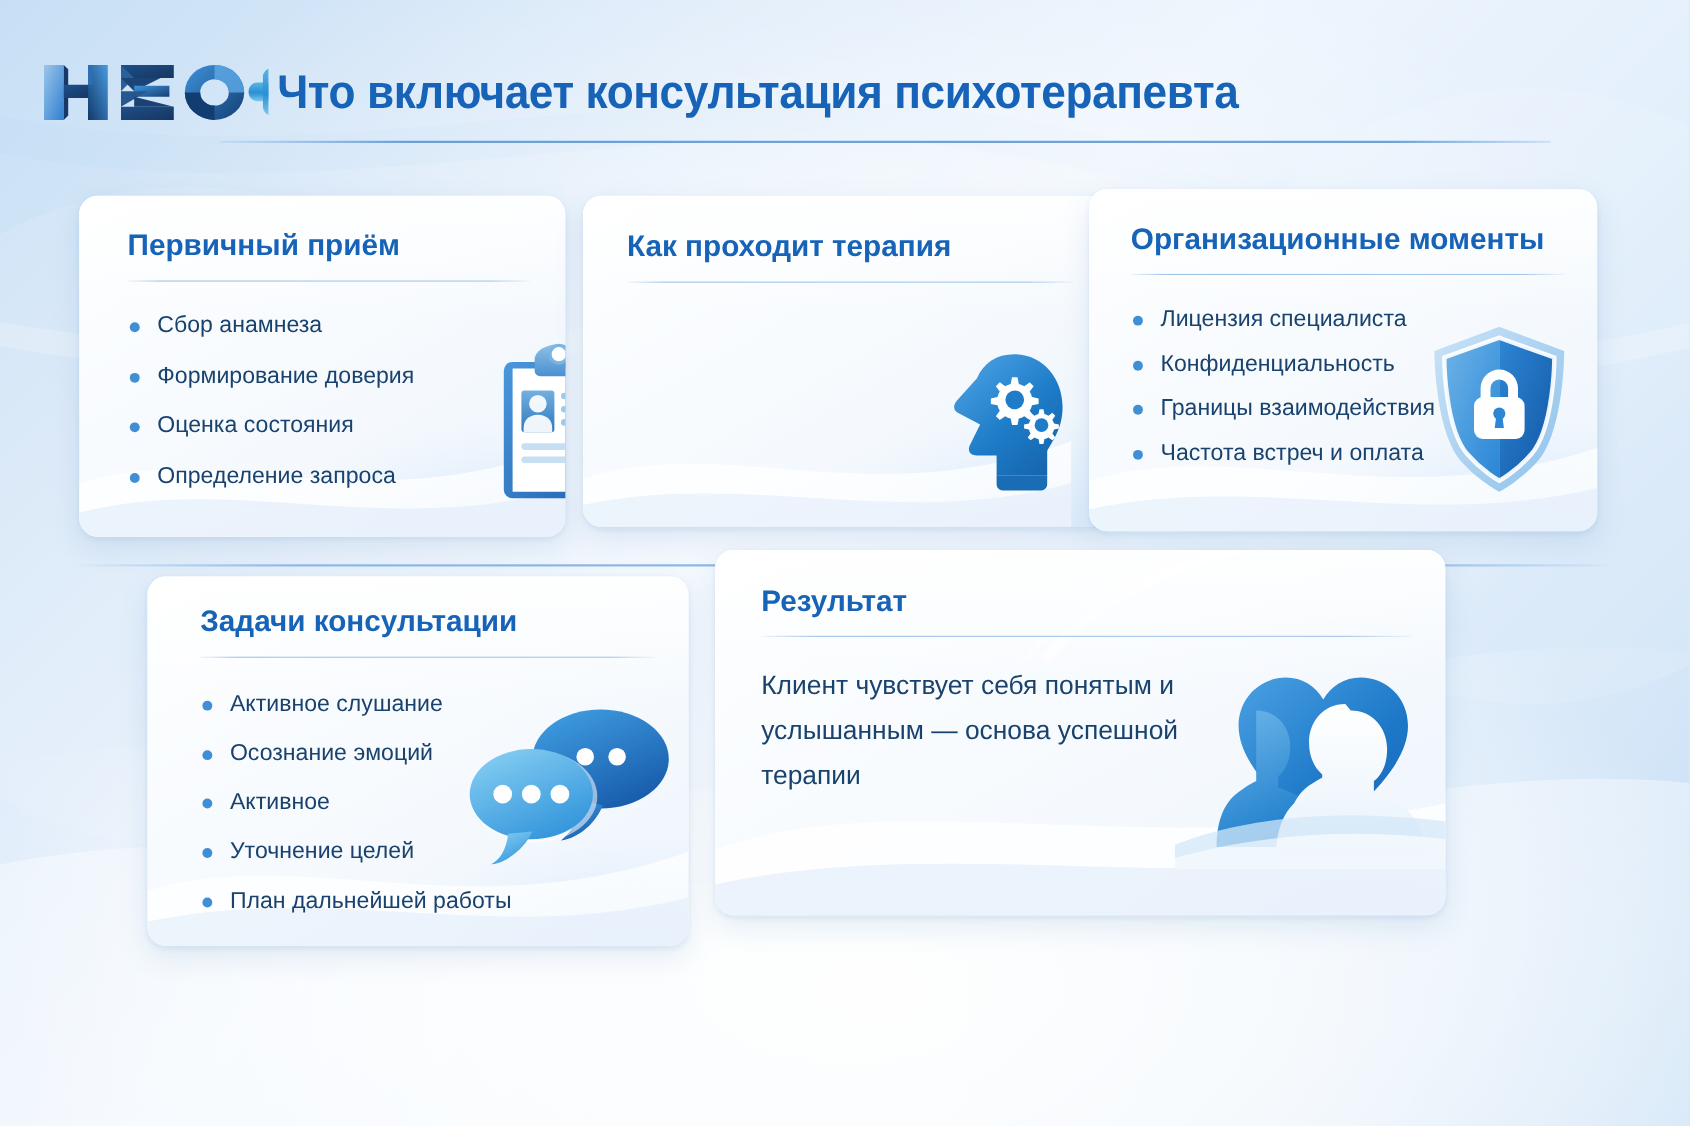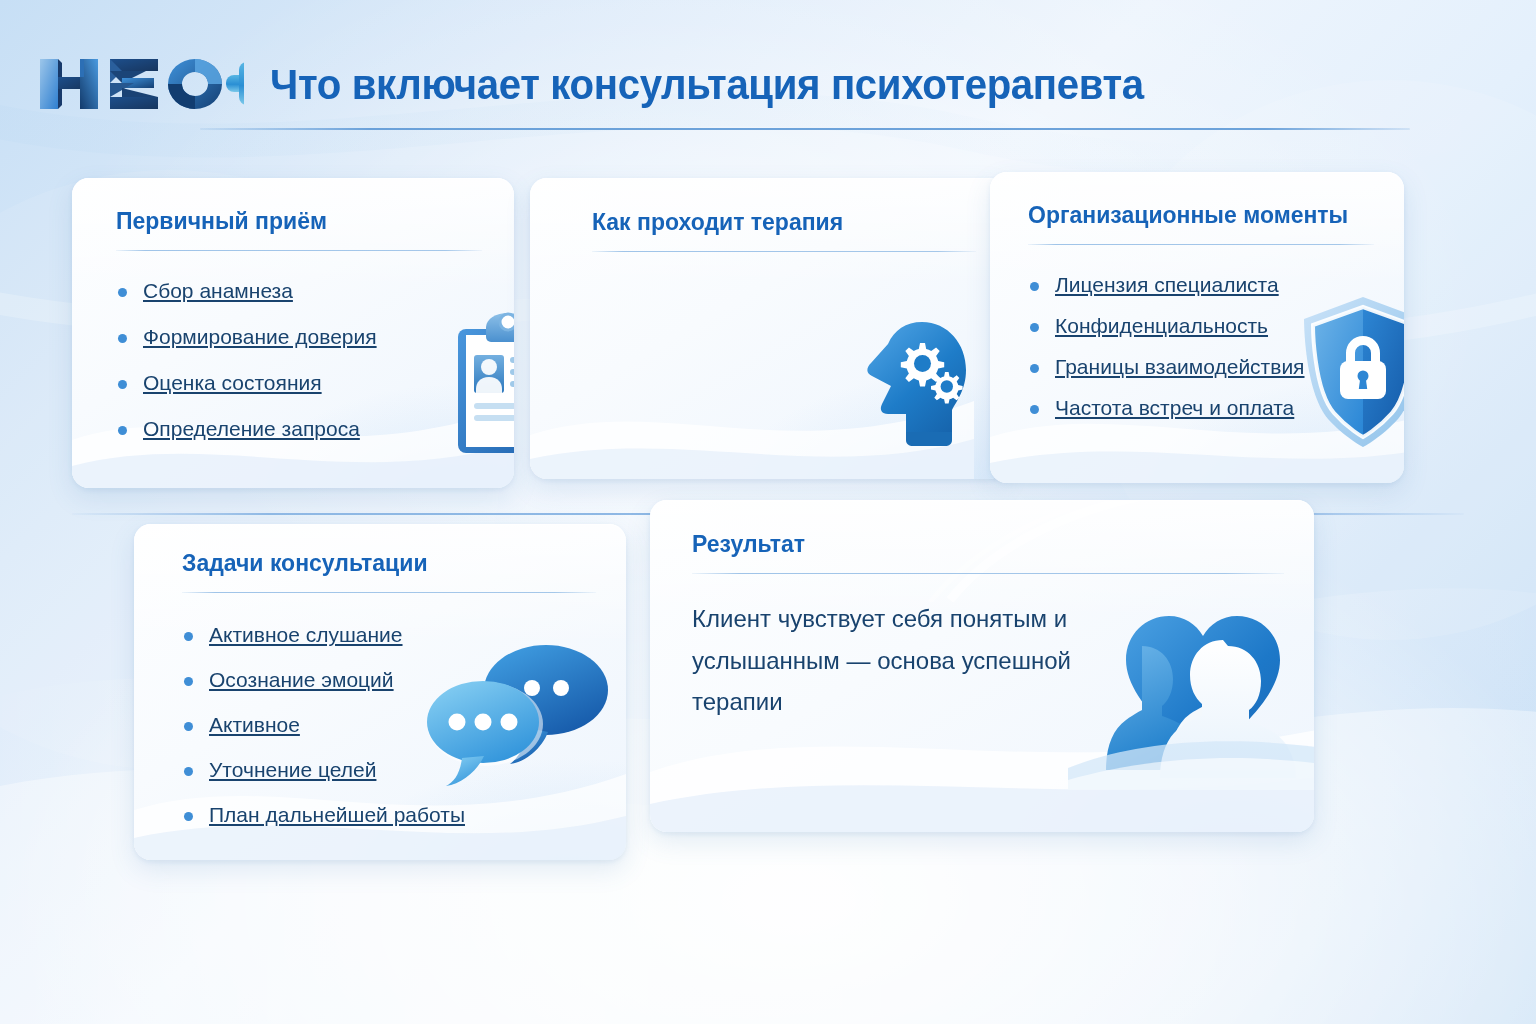--- a/index.html
+++ b/index.html
@@ -30,21 +30,21 @@
   .bg-root svg { position: absolute; inset: 0; width: 100%; height: 100%; }
 
   
   .header {
     position: absolute;
     left: 0; right: 0; top: 34px;
     height: 100px;
     padding: 0 72px 0 36px;
     display: flex;
     align-items: center;
-    gap: 26px;
+    gap: 8px;
   }
   .logo { flex: 0 0 auto; display: block; }
   .page-title {
     font-family: "Liberation Sans Narrow", "Liberation Sans", sans-serif;
     font-size: 43px;
     font-weight: 700;
     letter-spacing: -0.4px;
     color: #1663b8;
     white-space: nowrap;
     transform: scaleX(0.935);
@@ -73,54 +73,53 @@
   .card-sheen {
     position: absolute; inset: 0;
     background:
       radial-gradient(ellipse 330px 190px at 88% 108%, rgba(181,214,245,0.42) 0%, rgba(181,214,245,0) 68%),
       linear-gradient(to bottom, rgba(255,255,255,0.85) 0%, rgba(255,255,255,0) 36%);
     pointer-events: none;
   }
   .card-inner { position: relative; z-index: 2; height: 100%; }
 
   .card-title {
-    font-size: 23px;
+    font-size: 27px;
     font-weight: 700;
     color: #1663b8;
     line-height: 1.1;
     white-space: nowrap;
   }
   .card-rule {
     height: 1px;
     background: linear-gradient(to right, rgba(140,184,227,0.12), rgba(150,190,230,0.9) 8%, rgba(150,190,230,0.85) 90%, rgba(150,190,230,0.1));
     margin-top: 16px;
   }
 
   ul.bullets { list-style: none; }
   ul.bullets li {
     position: relative;
     padding-left: 27px;
     color: #19436e;
     font-size: 21px;
     line-height: 1.28;
-    text-decoration: underline;
   }
   ul.bullets li::before {
     content: "";
     position: absolute;
     left: 2px; top: 10px;
     width: 9px; height: 9px;
     border-radius: 50%;
     background: #3f8ed6;
   }
 
   
   #card-primary   { left: 72px;  top: 178px;  width: 442px; height: 310px; }
-  #card-therapy   { left: 530px; top: 178px;  width: 476px; height: 301px; padding-left: 22px; }
-  #card-org       { left: 990px; top: 172px;  width: 414px; height: 311px; }
+  #card-therapy   { left: 530px; top: 178px;  width: 476px; height: 301px; }
+  #card-org       { left: 990px; top: 172px;  width: 462px; height: 311px; }
   #card-tasks     { left: 134px; top: 524px;  width: 492px; height: 336px; }
   #card-result    { left: 650px; top: 500px;  width: 664px; height: 332px; }
 
   #card-primary .card-inner  { padding: 31px 32px 0 44px; }
   #card-therapy .card-inner  { padding: 32px 30px 0 40px; }
   #card-org     .card-inner  { padding: 31px 30px 0 38px; }
   #card-tasks   .card-inner  { padding: 27px 30px 0 48px; }
   #card-result  .card-inner  { padding: 32px 30px 0 42px; }
 
   #card-primary ul.bullets { margin-top: 27px; }

